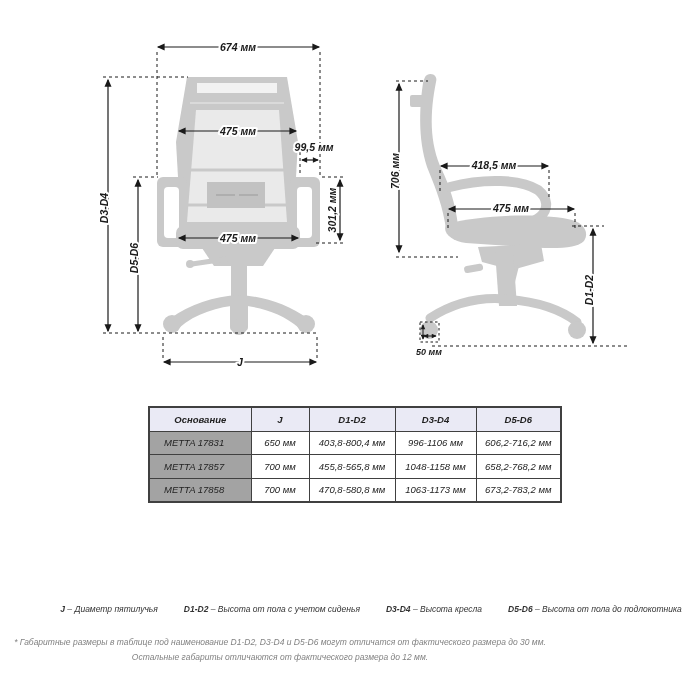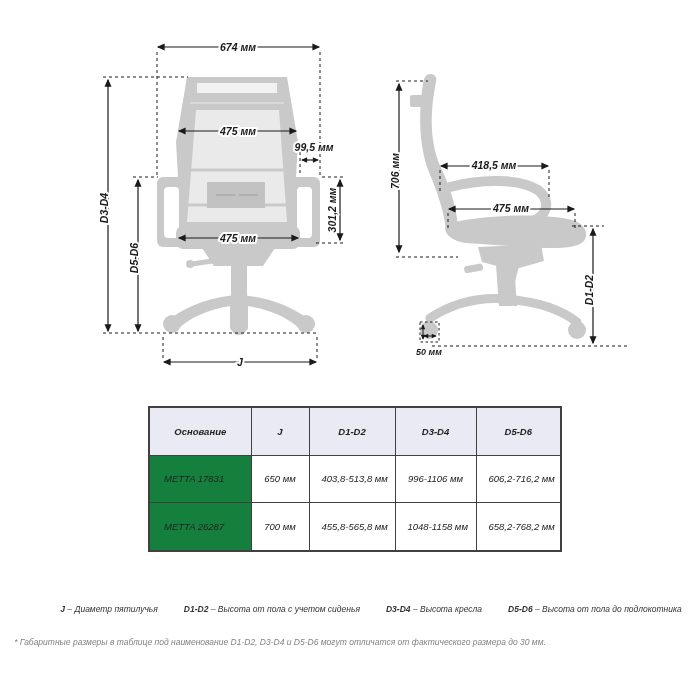--- a/index.html
+++ b/index.html
@@ -5,24 +5,24 @@
   html,body{margin:0;padding:0;background:#fff;}
   .canvas{position:relative;width:700px;height:700px;background:#ffffff;overflow:hidden;
           font-family:"Liberation Sans",sans-serif;font-style:italic;}
   .diagram{position:absolute;left:0;top:0;}
   .diagram text{font-family:"Liberation Sans",sans-serif;font-size:10.5px;font-weight:bold;
                 fill:#1a1a1a;stroke:#ffffff;stroke-width:4px;paint-order:stroke;
                 stroke-linejoin:round;text-anchor:middle;}
   .diagram text.small{font-size:9px;}
   .size-table{position:absolute;left:148px;top:406px;width:412px;table-layout:fixed;
               border-collapse:collapse;border:2px solid #404040;font-size:9.5px;color:#222;}
-  .size-table th,.size-table td{border:1px solid #404040;height:22.5px;padding:12px;
+  .size-table th,.size-table td{border:1px solid #404040;height:22.5px;padding:0;
               text-align:center;font-weight:normal;overflow:hidden;white-space:nowrap;}
   .size-table th{background:#eaeaf5;font-weight:bold;}
-  .size-table td.model{background:#15803d;text-align:left;padding-left:14px;}
+  .size-table td.model{background:#a3a3a3;text-align:left;padding-left:14px;}
   .legend{position:absolute;left:0;top:604px;width:700px;display:flex;justify-content:center;
           gap:26px;font-size:8.5px;color:#333;white-space:nowrap;padding-left:21px;}
   .legend b{font-weight:bold;}
   .footnote{position:absolute;left:0;top:635px;width:560px;text-align:center;
             font-size:8.5px;color:#828282;line-height:15px;}
 </style>
 </head>
 <body>
 
 <div class="canvas">
@@ -146,37 +146,45 @@
           <th>J</th>
           <th>D1-D2</th>
           <th>D3-D4</th>
           <th>D5-D6</th>
         </tr>
       </thead>
     <tbody>
         <tr>
           <td class="model">METTA 17831</td>
           <td>650 мм</td>
-          <td>403,8-513,8 мм</td>
+          <td>403,8-800,4 мм</td>
           <td>996-1106 мм</td>
           <td>606,2-716,2 мм</td>
         </tr>
         <tr>
-          <td class="model">METTA 26287</td>
+          <td class="model">METTA 17857</td>
           <td>700 мм</td>
           <td>455,8-565,8 мм</td>
           <td>1048-1158 мм</td>
           <td>658,2-768,2 мм</td>
+        </tr>
+        <tr>
+          <td class="model">METTA 17858</td>
+          <td>700 мм</td>
+          <td>470,8-580,8 мм</td>
+          <td>1063-1173 мм</td>
+          <td>673,2-783,2 мм</td>
         </tr>
       </tbody>
   </table>
 
   <div class="legend">
       <span><b>J</b> – Диаметр пятилучья</span>
       <span><b>D1-D2</b> – Высота от пола с учетом сиденья</span>
       <span><b>D3-D4</b> – Высота кресла</span>
       <span><b>D5-D6</b> – Высота от пола до подлокотника</span>
     </div>
 
   <div class="footnote">
     <div>* Габаритные размеры в таблице под наименование D1-D2, D3-D4 и D5-D6 могут отличатся от фактического размера до 30 мм.</div>
+    <div>Остальные габариты отличаются от фактического размера до 12 мм.</div>
   </div>
 </div>
 
 </body></html>

